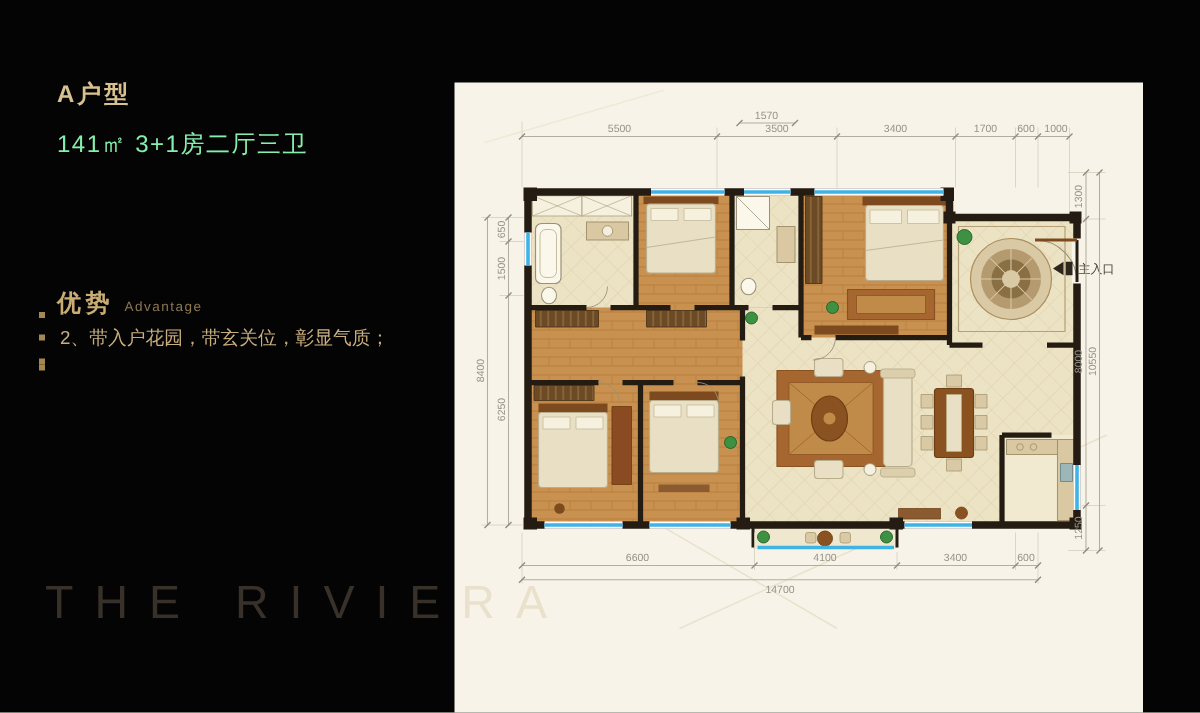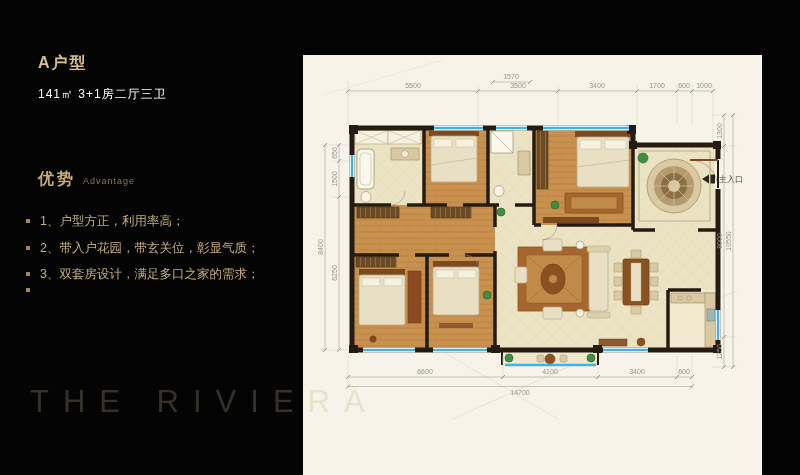--- a/index.html
+++ b/index.html
@@ -8,23 +8,23 @@
     background:#040404;
     font-family:"Liberation Sans",sans-serif;
   }
   
   .title{
     position:absolute;left:38px;top:53px;
     font-size:16px;font-weight:bold;letter-spacing:2px;color:#d8c191;
   }
   .subtitle{
     position:absolute;left:38px;top:86px;
-    font-size:12px;letter-spacing:1px;color:#ffffff;
-  }
-  .adv-head{position:absolute;left:38px;top:169px;color:#c9ad74;}
+    font-size:16px;letter-spacing:1px;color:#86efac;
+  }
+  .adv-head{position:absolute;left:38px;top:192px;color:#c9ad74;}
   .adv-head .cn{font-size:16px;font-weight:bold;letter-spacing:3px;}
   .adv-head .en{font-size:9px;color:#8d7852;margin-left:7px;letter-spacing:1px;}
   .adv-list{position:absolute;left:26px;top:208px;width:280px;}
   .adv-item{
     font-size:12.5px;color:#c9ae7e;line-height:26.5px;white-space:nowrap;
     display:flex;align-items:center;
   }
   .bullet{
     width:4px;height:4px;background:#a4884f;display:inline-block;
     margin-right:10px;flex:0 0 auto;
@@ -55,29 +55,27 @@
 <div class="title">A户型</div>
 <div class="subtitle">141㎡ 3+1房二厅三卫</div>
 
 <div class="adv-head">
   <span class="cn">优势</span><span class="en">Advantage</span>
 </div>
 
 <div class="adv-list">
   <div class="adv-item">
       <span class="bullet"></span>
-      <span>1、户型方正，利用率高；</span>
     </div>
   <div class="adv-item">
       <span class="bullet"></span>
       <span>2、带入户花园，带玄关位，彰显气质；</span>
     </div>
   <div class="adv-item">
       <span class="bullet"></span>
-      <span>3、双套房设计，满足多口之家的需求；</span>
     </div>
   <div class="adv-item">
       <span class="bullet"></span>
     </div>
 </div>
 
 <div class="watermark">THE RIVIERA</div>
 <div class="watermark-ghost-clip">
   <span>THE RIVIERA</span>
 </div>

